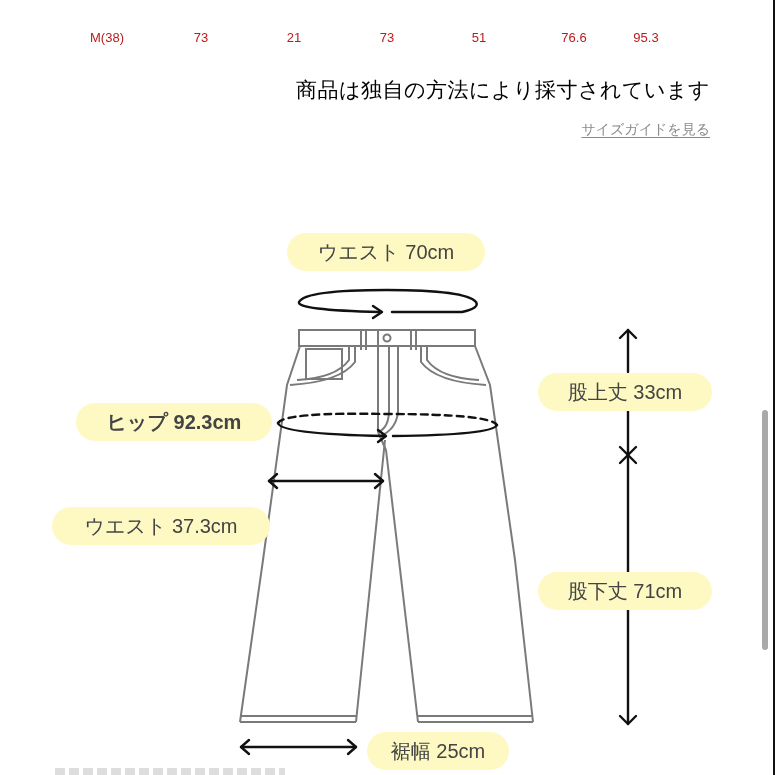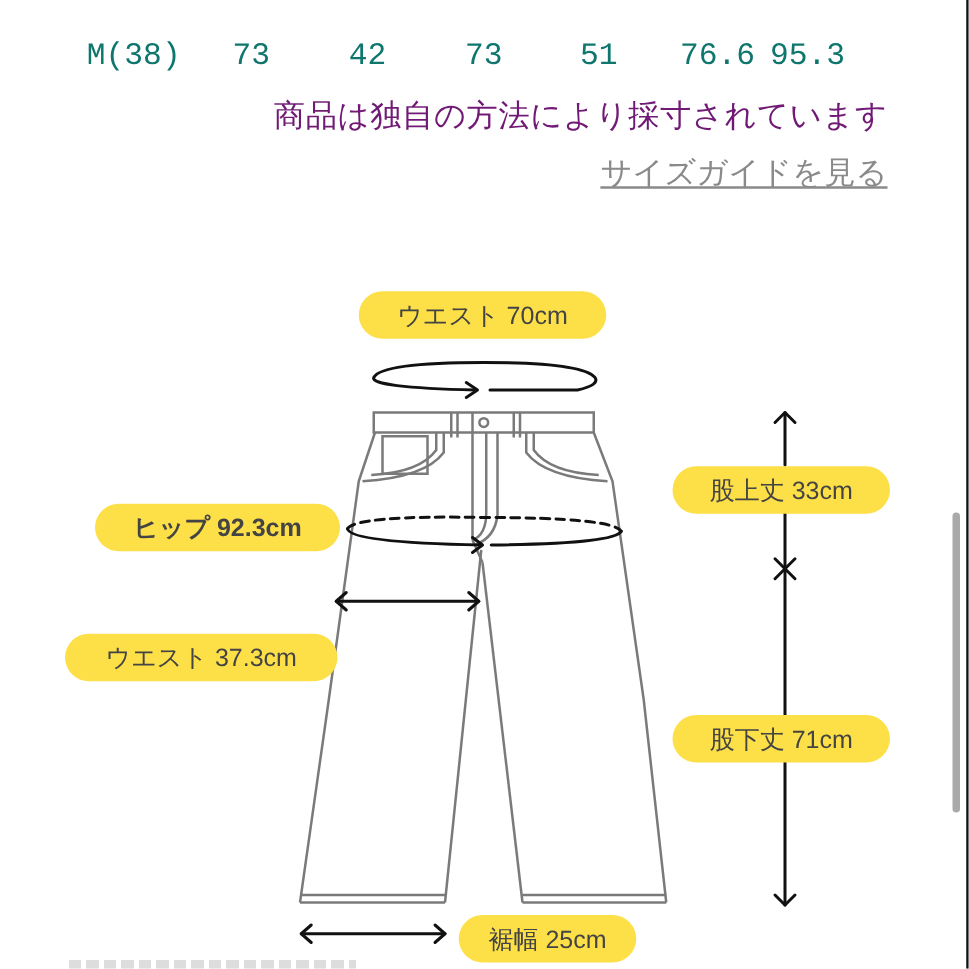--- a/index.html
+++ b/index.html
@@ -1,42 +1,42 @@
 <!DOCTYPE html>
 <html><head>
 <meta charset="utf-8">
 <style>
   html, body { margin:0; padding:0; background:#ffffff; }
   body { width:775px; height:775px; position:relative; overflow:hidden;
          font-family:"DejaVu Sans","Liberation Sans",sans-serif; color:#222; }
   .size-row { position:absolute; top:30px; left:0; width:740px; height:28px; }
-  .size-row span { position:absolute; top:0; font-size:25px; color:#0f766e;
-                   font-family:Liberation Mono, monospace; transform:translateX(-50%); }
-  .note { position:absolute; top:76px; right:65px; font-size:25px; color:#701a75; letter-spacing:0.5px; }
-  .guide-link { position:absolute; top:121px; right:65px; font-size:25px; color:#8a8a8a;
+  .size-row span { position:absolute; top:0; font-size:13px; color:#b91c1c;
+                   font-family:Liberation Sans, sans-serif; transform:translateX(-50%); }
+  .note { position:absolute; top:76px; right:65px; font-size:21px; color:#000000; letter-spacing:0.5px; }
+  .guide-link { position:absolute; top:121px; right:65px; font-size:14px; color:#8a8a8a;
                 text-decoration:underline; text-underline-offset:3px; cursor:pointer; }
   svg.diagram { position:absolute; left:0; top:0; }
-  .pill { position:absolute; height:38px; border-radius:19px; background:#fde047;
+  .pill { position:absolute; height:38px; border-radius:19px; background:#fef9c3;
           display:flex; align-items:center; justify-content:center;
           font-family:"Liberation Sans",sans-serif; font-size:20px; color:#444; white-space:nowrap; }
   .scrollbar { position:absolute; left:762px; top:410px; width:6px; height:240px;
                background:#a9a9a9; border-radius:3px; }
   .edge-line { position:absolute; left:773px; top:0; width:2px; height:775px; background:#111; }
   .clipped-text { position:absolute; left:55px; top:768px; width:230px; height:7px;
                   overflow:hidden; }
   .clipped-text div { height:14px; margin-top:-0px;
                       background:repeating-linear-gradient(90deg,#bbb 0 10px,transparent 10px 14px); opacity:.5; }
 </style>
 </head>
 <body>
 
 <div class="size-row">
   <span style="left:107px">M(38)</span>
   <span style="left:201px">73</span>
-  <span style="left:294px">42</span>
+  <span style="left:294px">21</span>
   <span style="left:387px">73</span>
   <span style="left:479px">51</span>
   <span style="left:574px">76.6</span>
   <span style="left:646px">95.3</span>
 </div>
 
 <div class="note">商品は独自の方法により採寸されています</div>
 <a class="guide-link">サイズガイドを見る</a>
 
 <svg class="diagram" width="775" height="775" viewBox="0 0 775 775">

